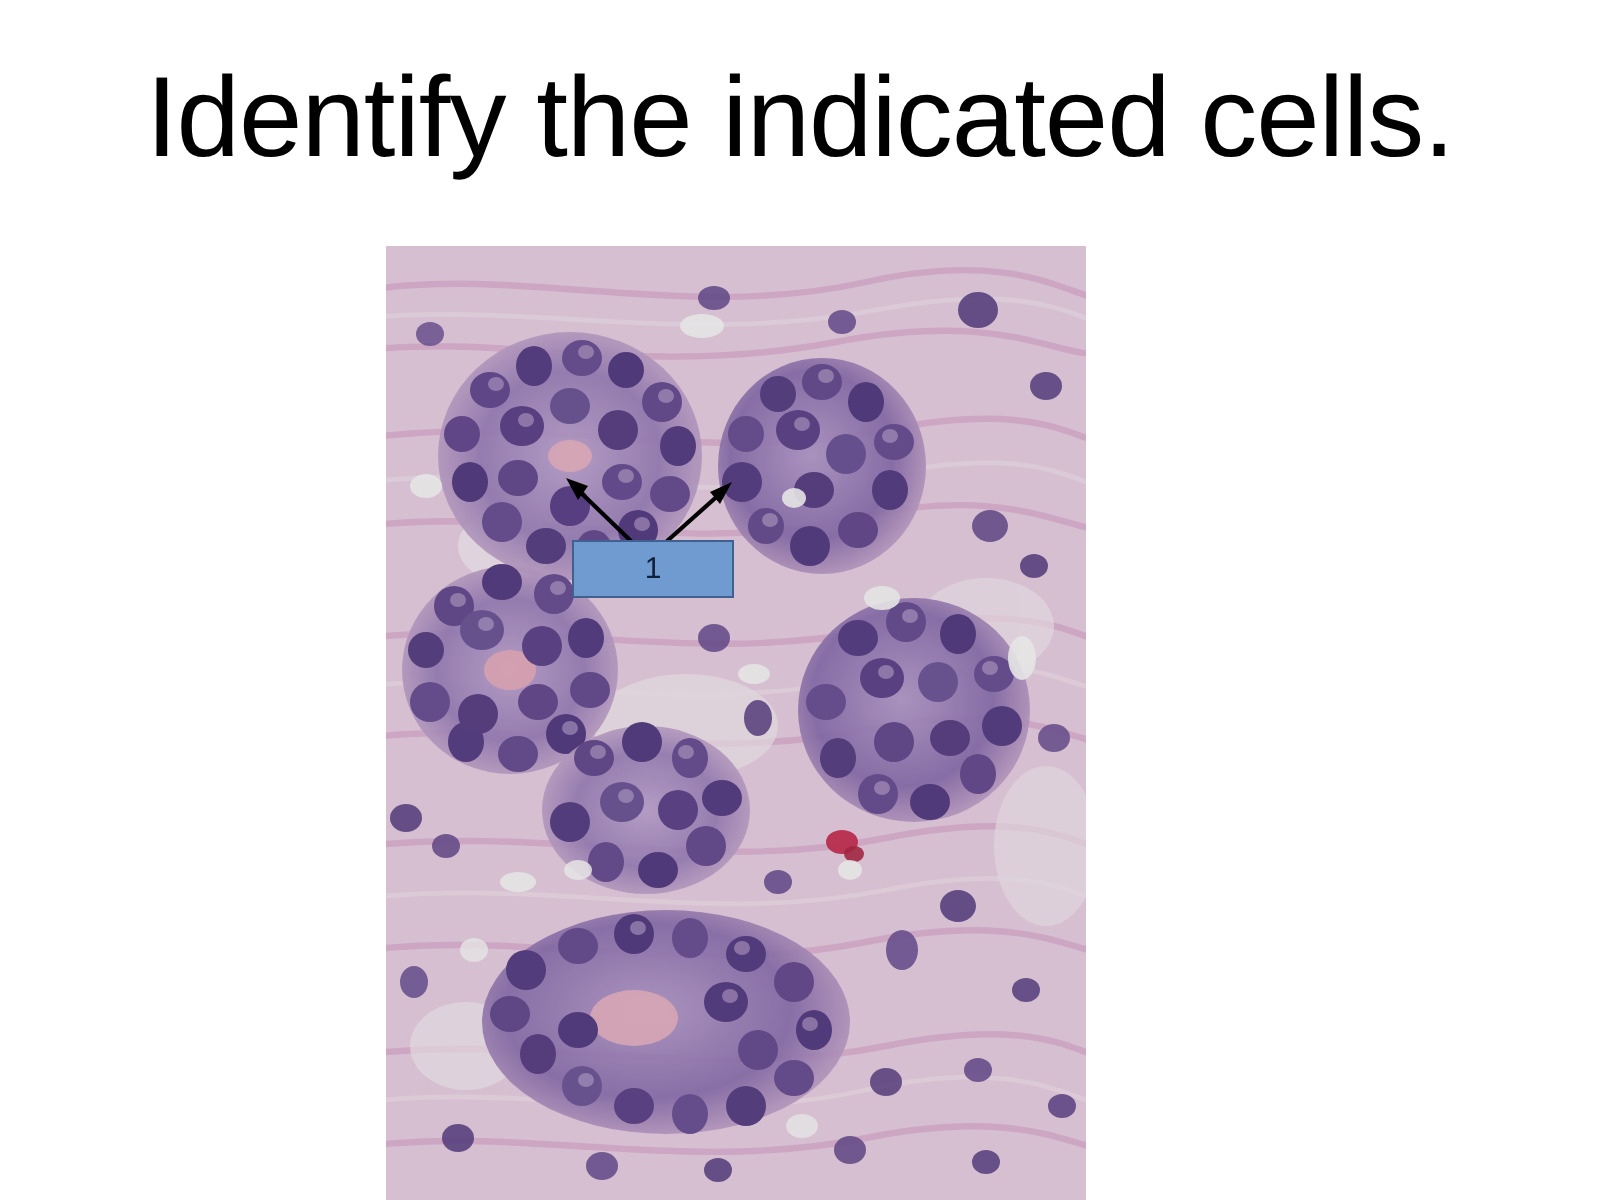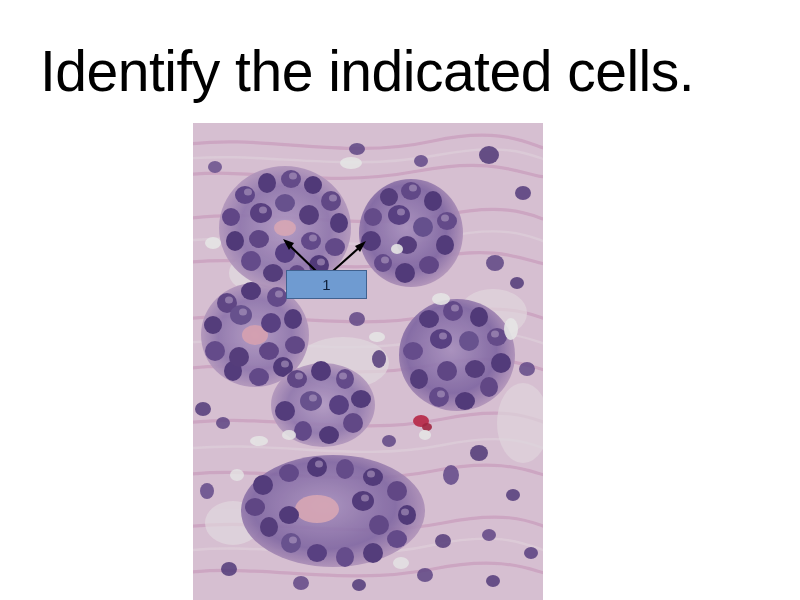--- a/index.html
+++ b/index.html
@@ -20,24 +20,25 @@
     left: 0; top: 0;
     width: 800px;
     height: 600px;
     background: #ffffff;
   }
 
   
   #slide-title {
     position: absolute;
     left: 40px;
-    top: 36px;
+    top: 24px;
     width: 720px;
     height: 70px;
     line-height: 70px;
+    text-align: center;
     font-family: "Liberation Sans", sans-serif;
     font-size: 57px;
     font-weight: 400;
     color: #000000;
     letter-spacing: -0.5px;
     white-space: nowrap;
   }
 
   
   #histology-figure {

